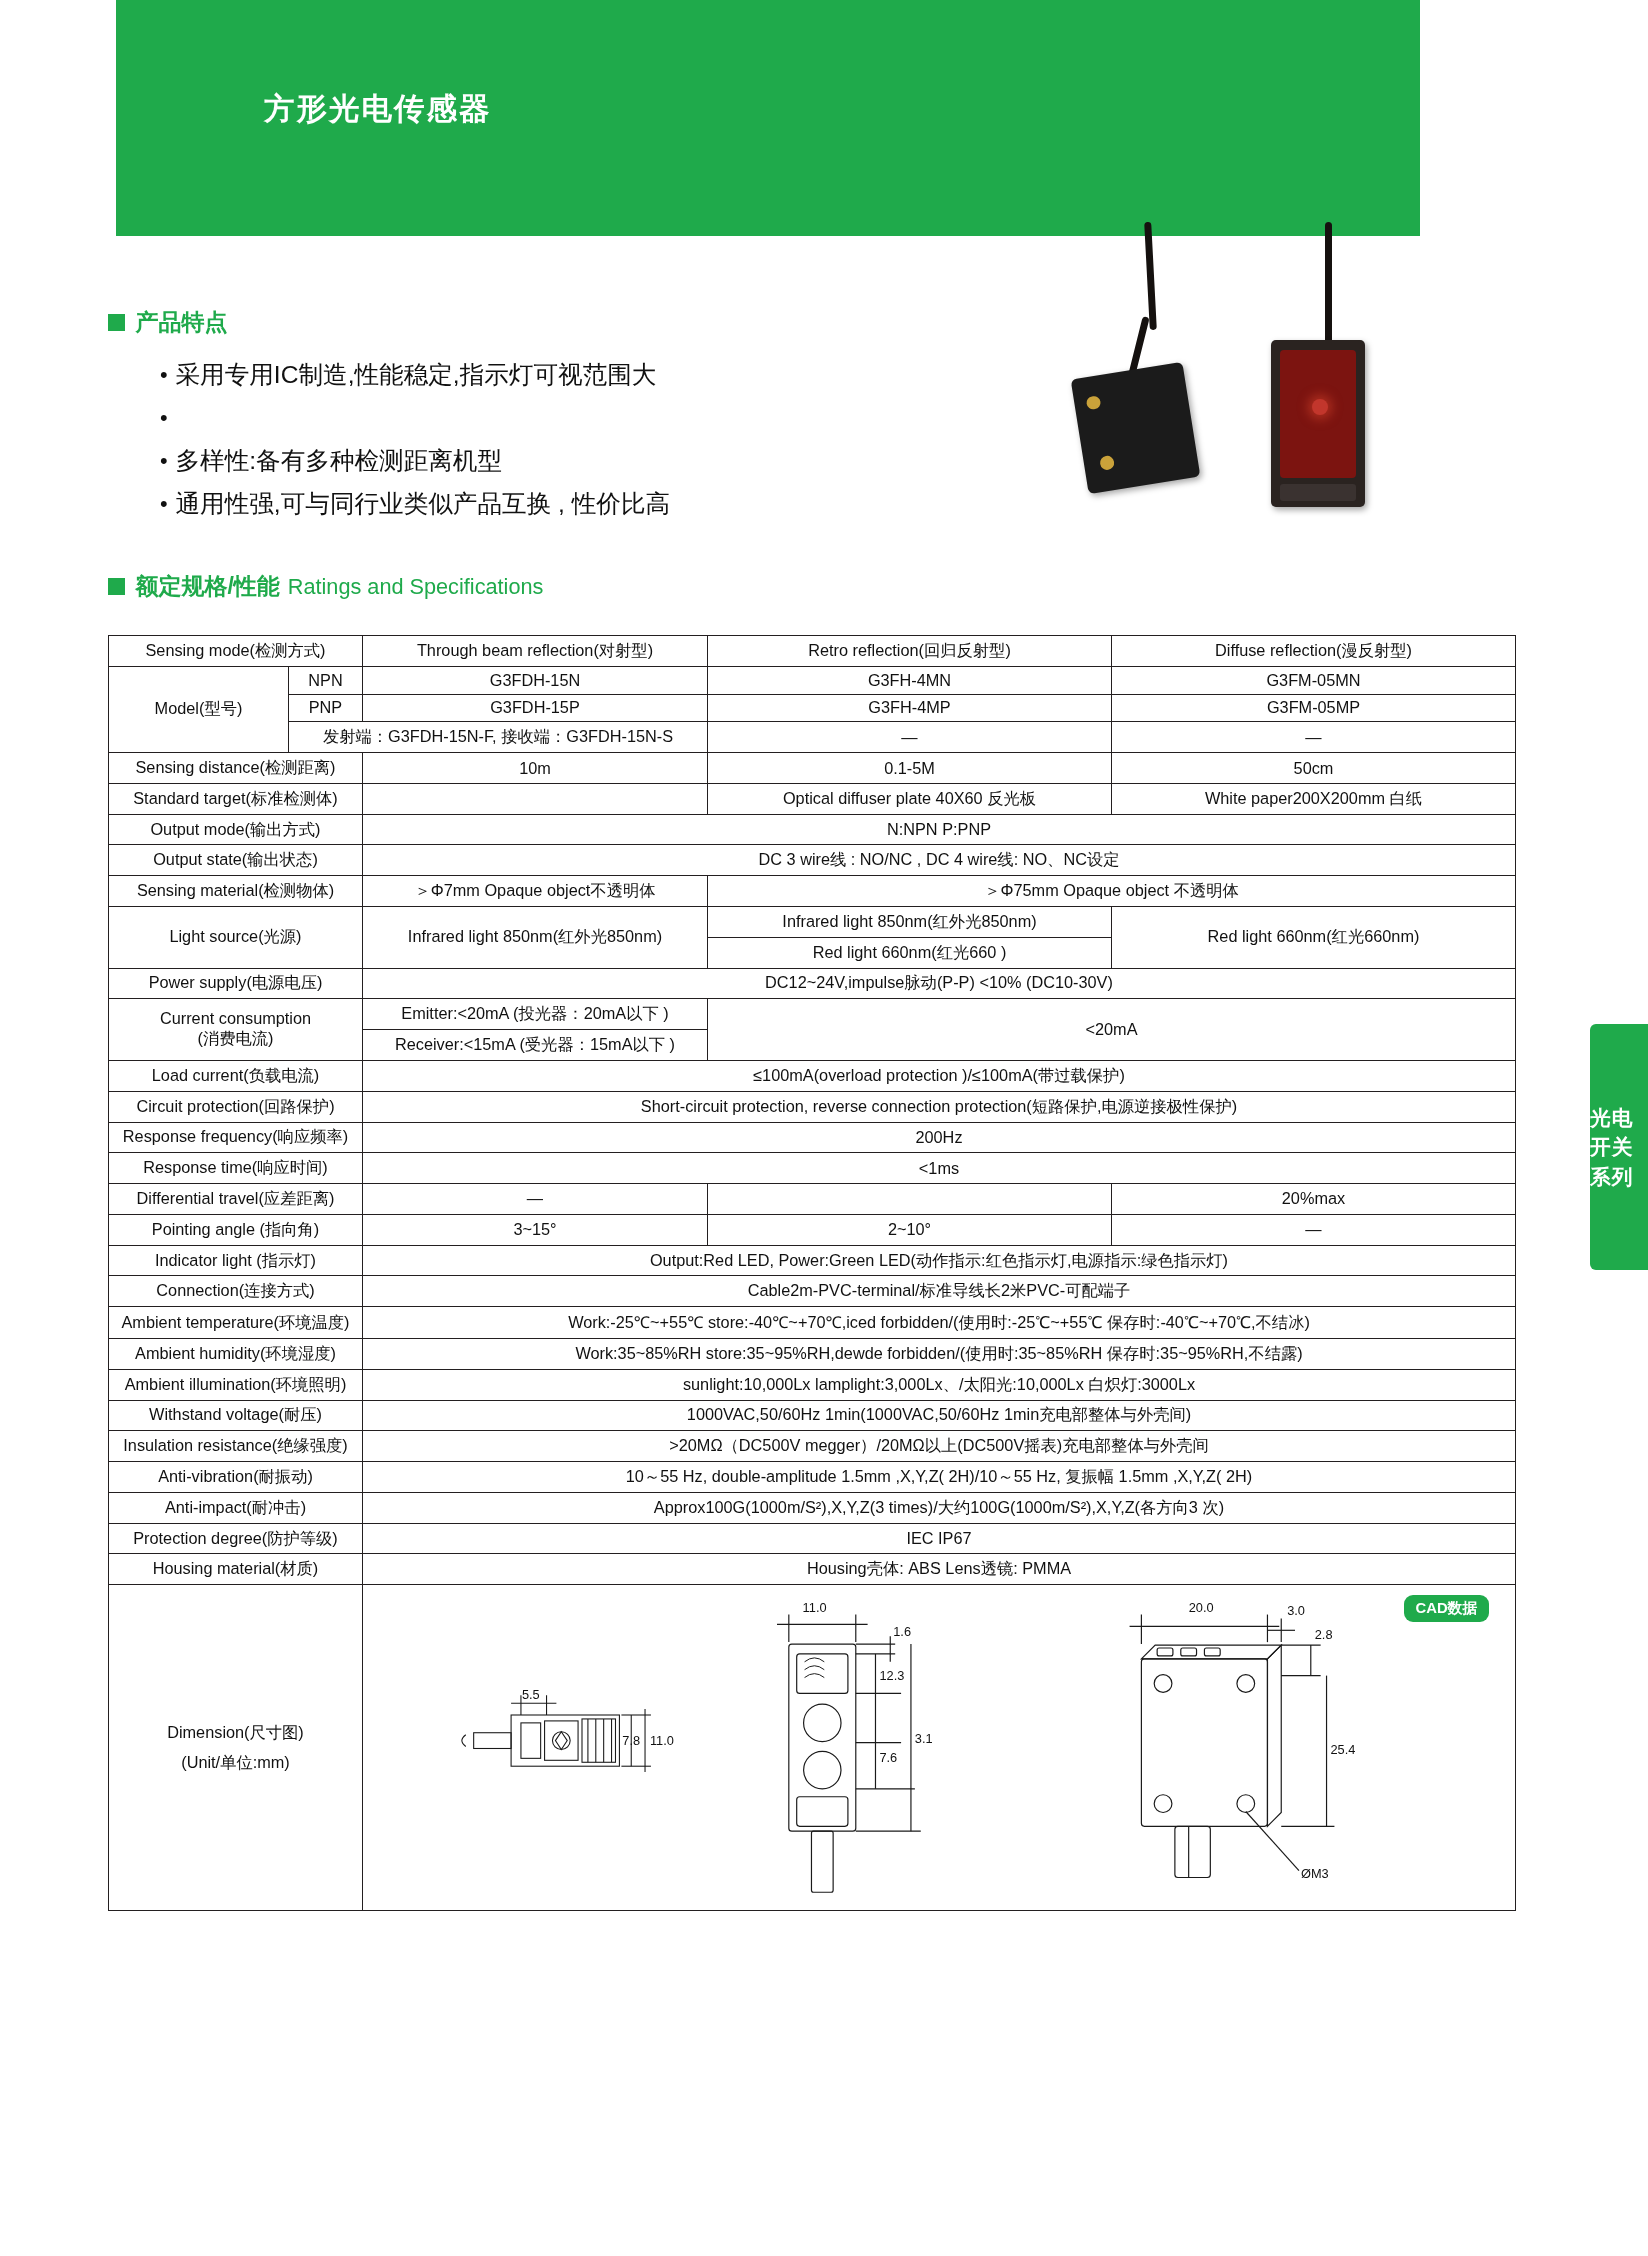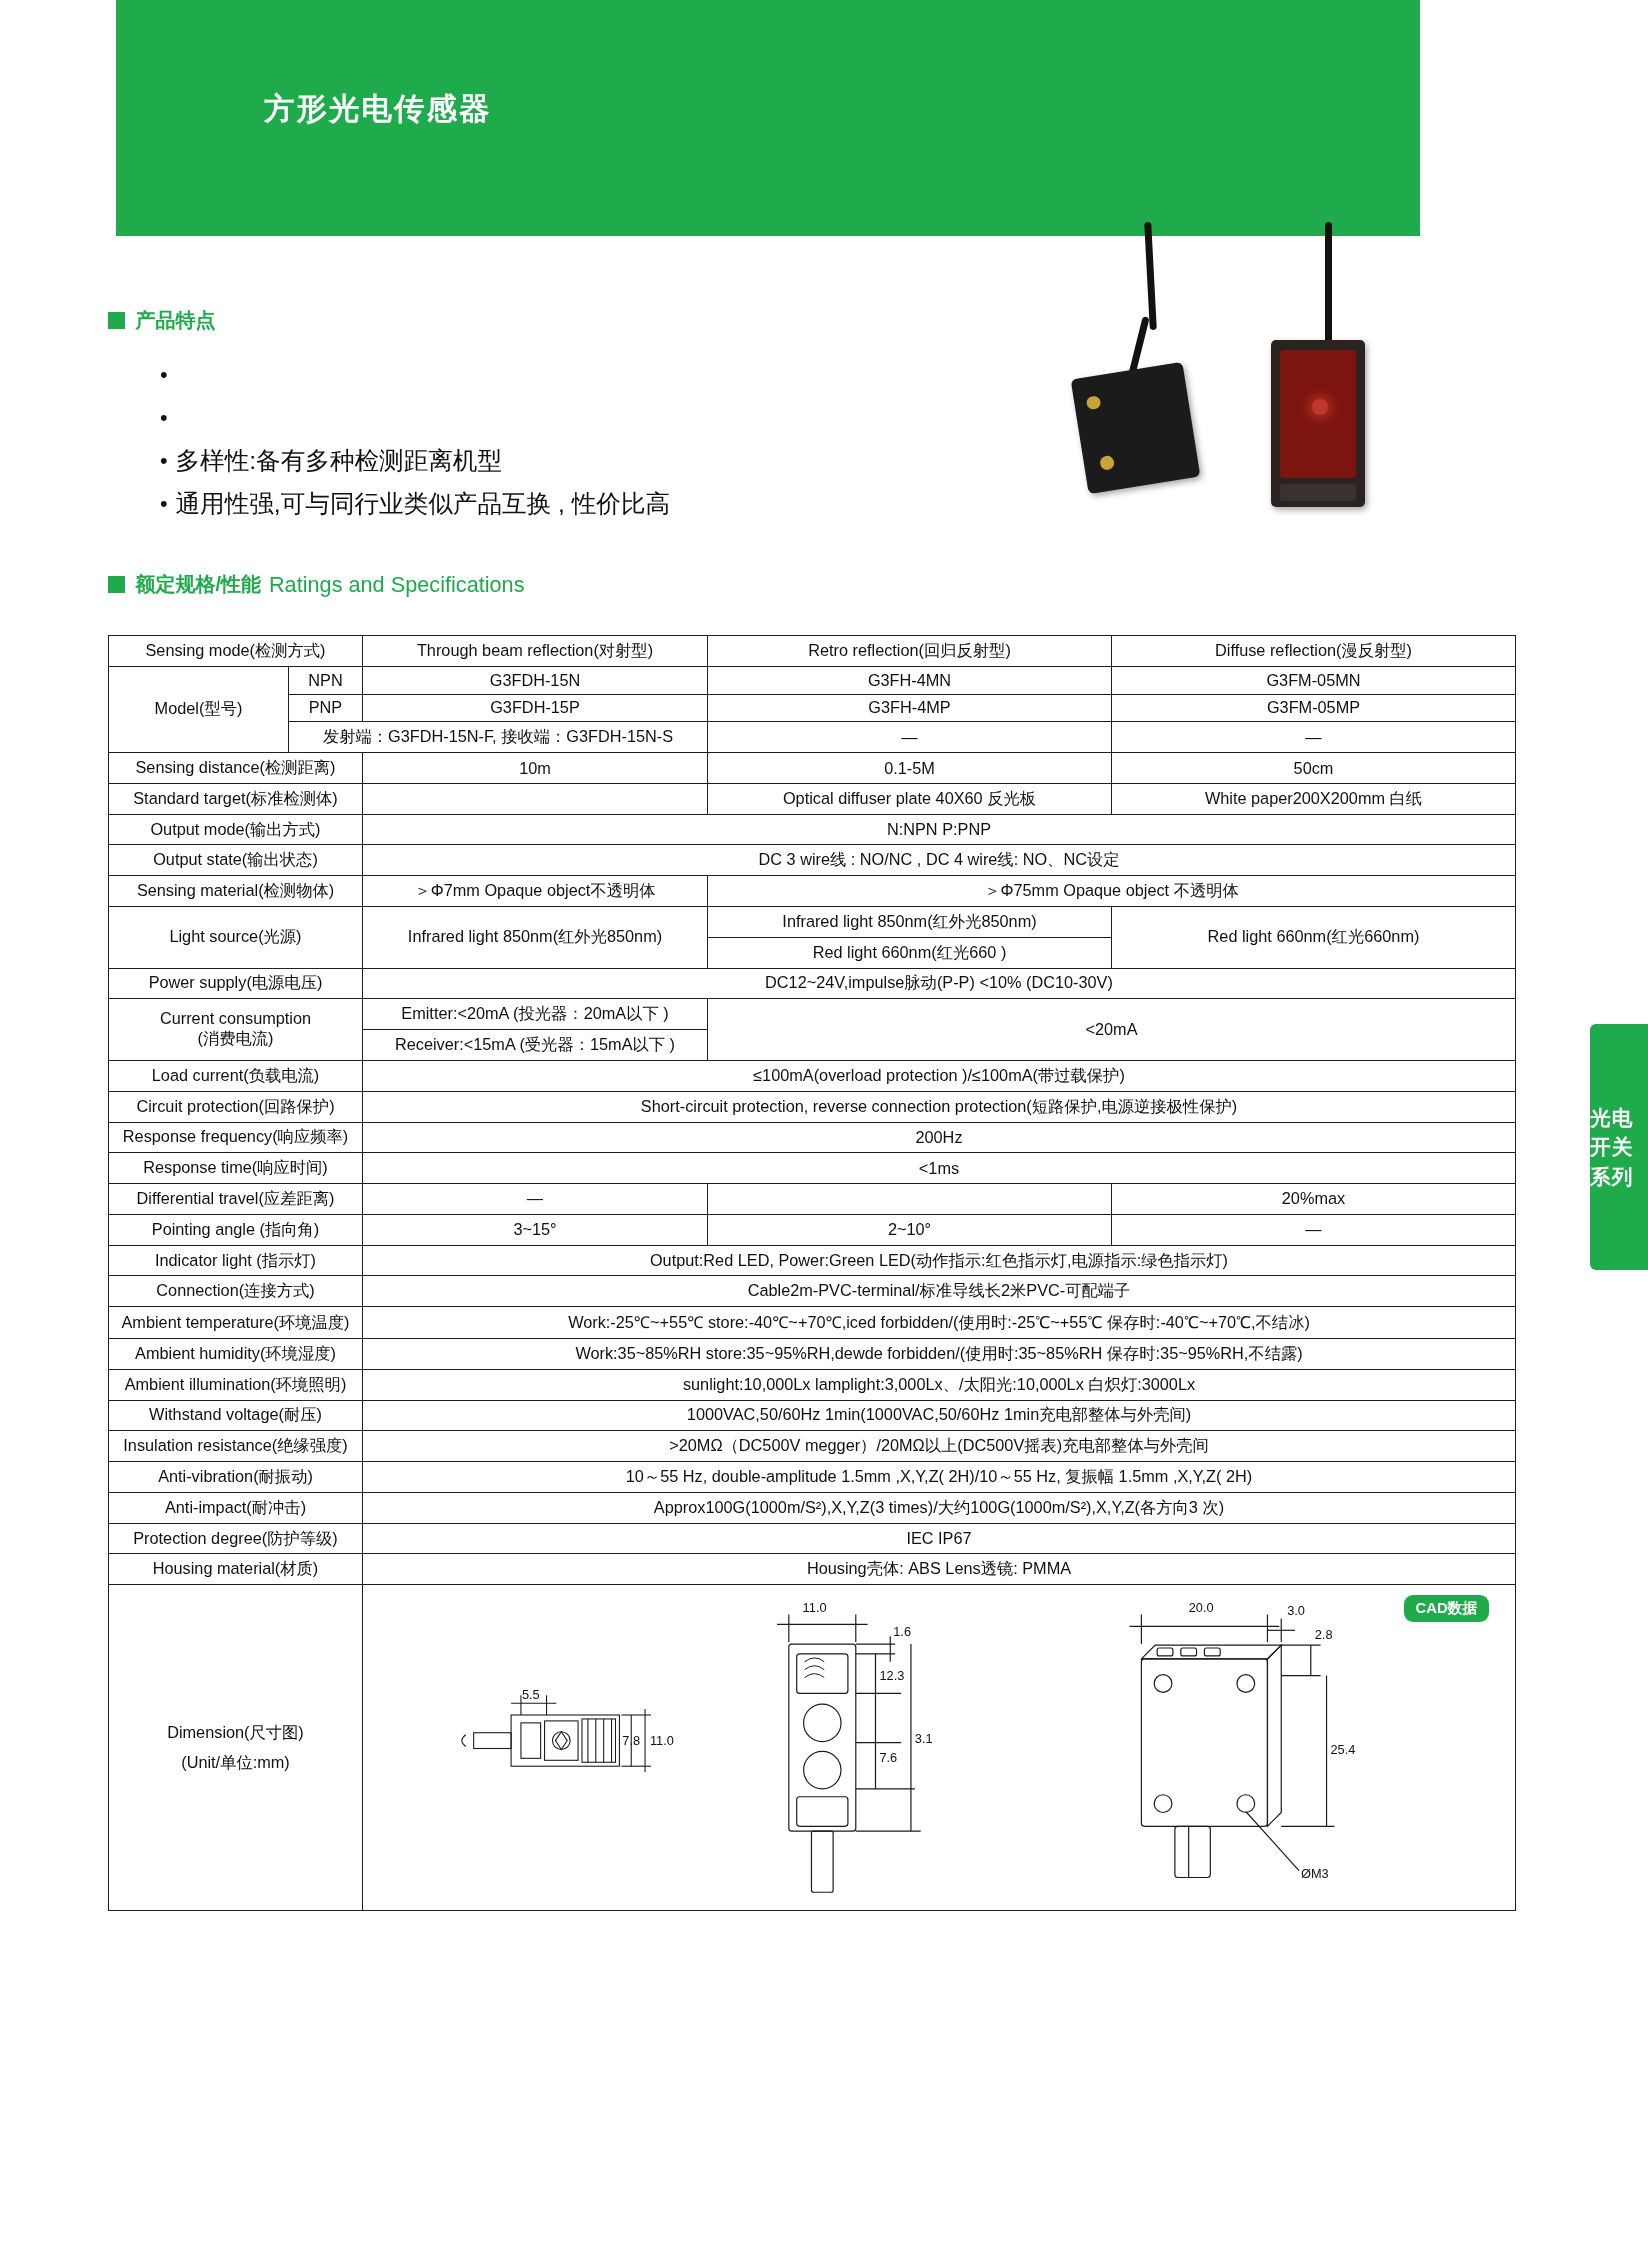--- a/index.html
+++ b/index.html
@@ -8,21 +8,21 @@
   
   .header{position:absolute;left:116px;top:0;width:1304px;height:236px;background:#1faa4b;}
   .header-title{position:absolute;left:148px;top:89px;font-size:30.5px;color:#fff;font-weight:bold;letter-spacing:2px;}
   .brand{position:absolute;right:49px;top:27.6px;height:79px;display:flex;align-items:center;}
   .brand-en{font-size:71px;font-weight:bold;color:#ffffff;letter-spacing:-2px;font-family:"DejaVu Sans",sans-serif;}
   .brand-cn{font-size:51px;font-weight:bold;color:#ffffff;margin-left:5.9px;}
 
   
   .sec-title{position:absolute;display:flex;align-items:center;}
   .sec-mark{width:16.7px;height:16.7px;background:#1faa4b;margin-right:10.8px;}
-  .sec-title .t-cn{font-size:20px;font-weight:bold;color:#1faa4b;}
+  .sec-title .t-cn{font-size:23px;font-weight:bold;color:#1faa4b;}
   .sec-title .t-en{font-size:21.7px;color:#1faa4b;margin-left:7.9px;font-weight:normal;}
 
   #features-title{left:108px;top:307px;}
   .feature-list{position:absolute;left:160px;top:353px;width:788px;}
   .feature-item{font-size:24.6px;line-height:43px;color:#111;display:flex;}
   .bullet{margin-right:7.9px;font-size:21.7px;line-height:43px;}
 
   
   .photo{position:absolute;left:1064px;top:222px;width:414px;height:340px;}
   .cable1{position:absolute;left:83px;top:0;width:6.9px;height:108px;background:#15110f;border-radius:3.9px;transform:rotate(-3deg);}
@@ -63,20 +63,21 @@
 </div>
 
 <div class="sec-title" id="features-title">
   <span class="sec-mark"></span>
   <span class="t-cn">产品特点</span>
 </div>
 
 <div class="feature-list">
   <div class="feature-item">
       <span class="bullet">•</span>
+      <span>采用专用IC制造,性能稳定,指示灯可视范围大</span>
     </div>
   <div class="feature-item">
       <span class="bullet">•</span>
     </div>
   <div class="feature-item">
       <span class="bullet">•</span>
       <span>多样性:备有多种检测距离机型</span>
     </div>
   <div class="feature-item">
       <span class="bullet">•</span>

